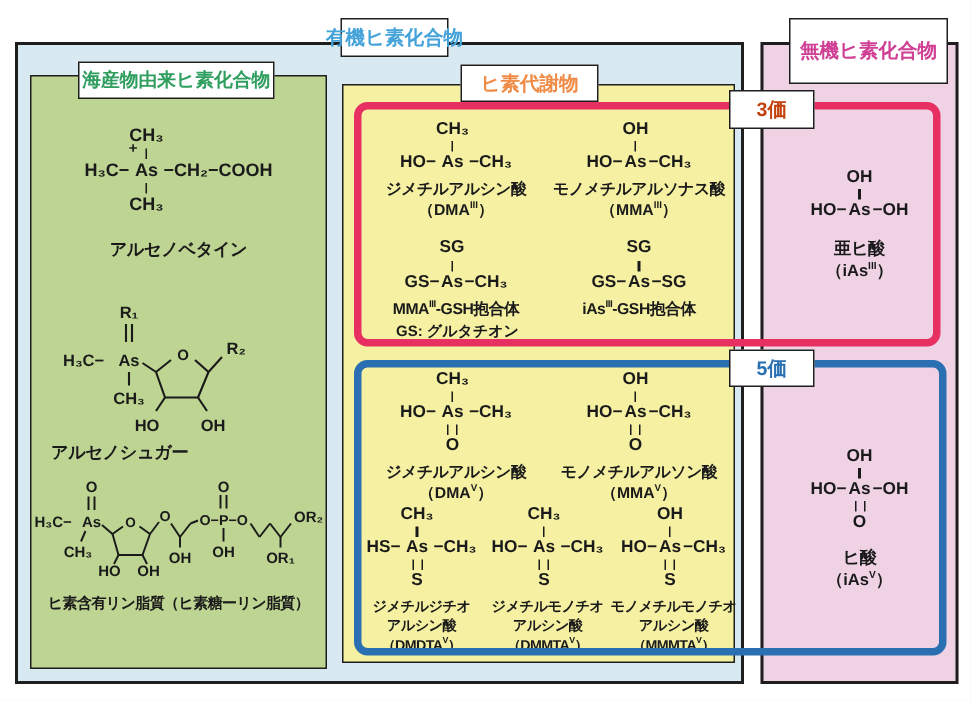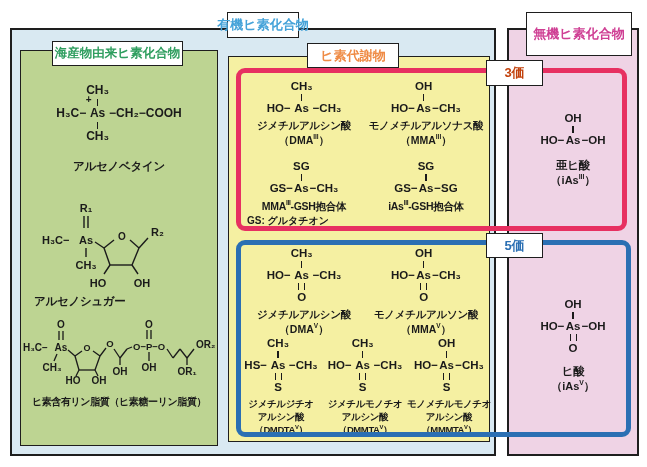--- a/index.html
+++ b/index.html
@@ -44,21 +44,21 @@
   .c-bond-b{grid-area:4/2;justify-self:center;width:1.5px;height:7px;background:#1a1a1a;}
   .c-bond-b.dbl{width:5px;background:none;border-left:1.5px solid #1a1a1a;border-right:1.5px solid #1a1a1a;}
   .c-bot{grid-area:5/2;text-align:center;padding-top:1px;}
   .charge{position:absolute;left:-11px;top:-5px;font-size:10px;font-weight:bold;}
 
   .cname{font-size:10.5px;font-weight:bold;margin-top:3px;white-space:nowrap;text-align:center;letter-spacing:-0.3px;}
   .cname2{font-size:10.5px;font-weight:bold;white-space:nowrap;text-align:center;letter-spacing:-0.3px;}
   .cabbr{font-size:10.5px;font-weight:bold;white-space:nowrap;text-align:center;}
   .small-name .cname,.small-name .cname2,.small-name .cabbr{font-size:9.5px;letter-spacing:-0.4px;}
   sup{font-size:0.62em;}
-  .gs-note{left:247px;top:214px;font-size:10px;font-weight:bold;white-space:nowrap;}
+  .gs-note{left:264px;top:214px;font-size:10px;font-weight:bold;white-space:nowrap;}
 
   .betaine-block{left:24px;top:84px;width:190px;display:flex;flex-direction:column;align-items:center;}
   .betaine-block .chem{font-size:12px;}
   .betaine-block .cname{margin-top:16px;font-size:11.5px;}
   .sugar-block{left:34px;top:198px;width:170px;display:flex;flex-direction:column;align-items:flex-start;}
   .sugar-block .cname{margin-top:2px;font-size:11.5px;}
   .lipid-block{left:20px;top:318px;width:198px;display:flex;flex-direction:column;align-items:center;}
   .lipid-block .cname{margin-top:9px;font-size:10px;letter-spacing:-0.4px;}
   svg text{font-family:"Liberation Sans","DejaVu Sans",sans-serif;font-weight:bold;fill:#1a1a1a;}
 </style>

